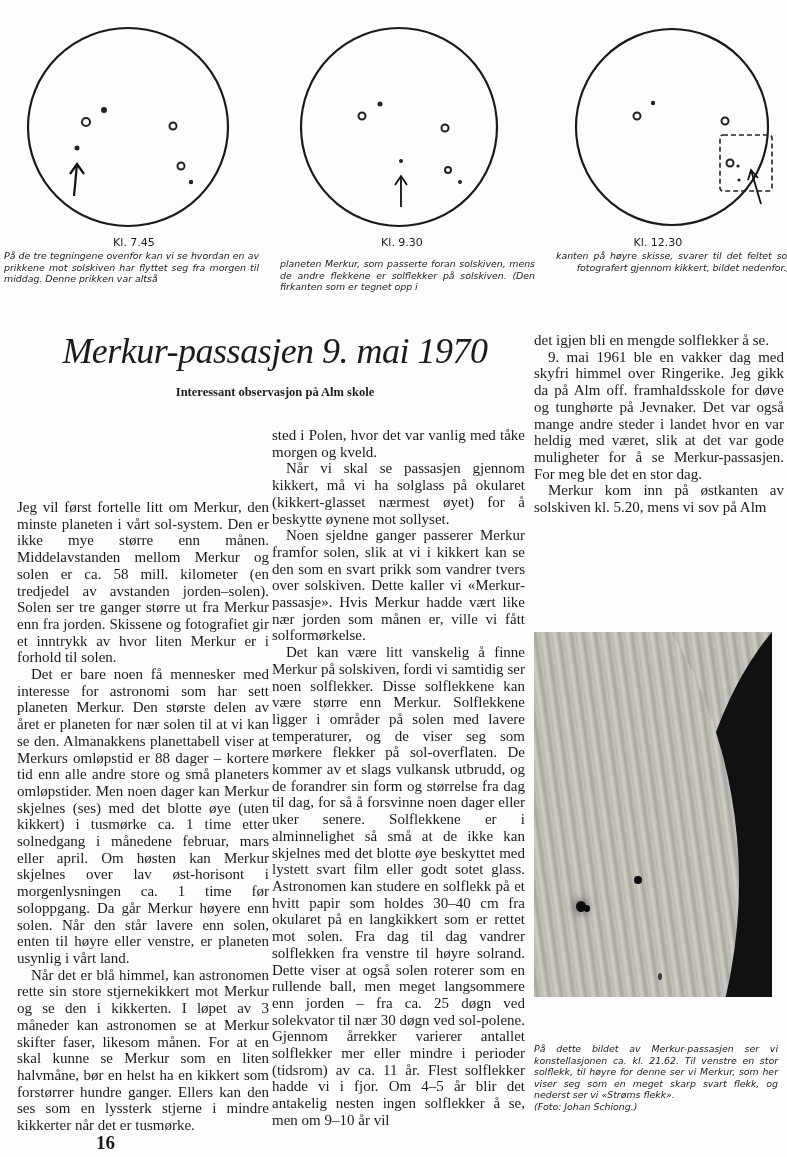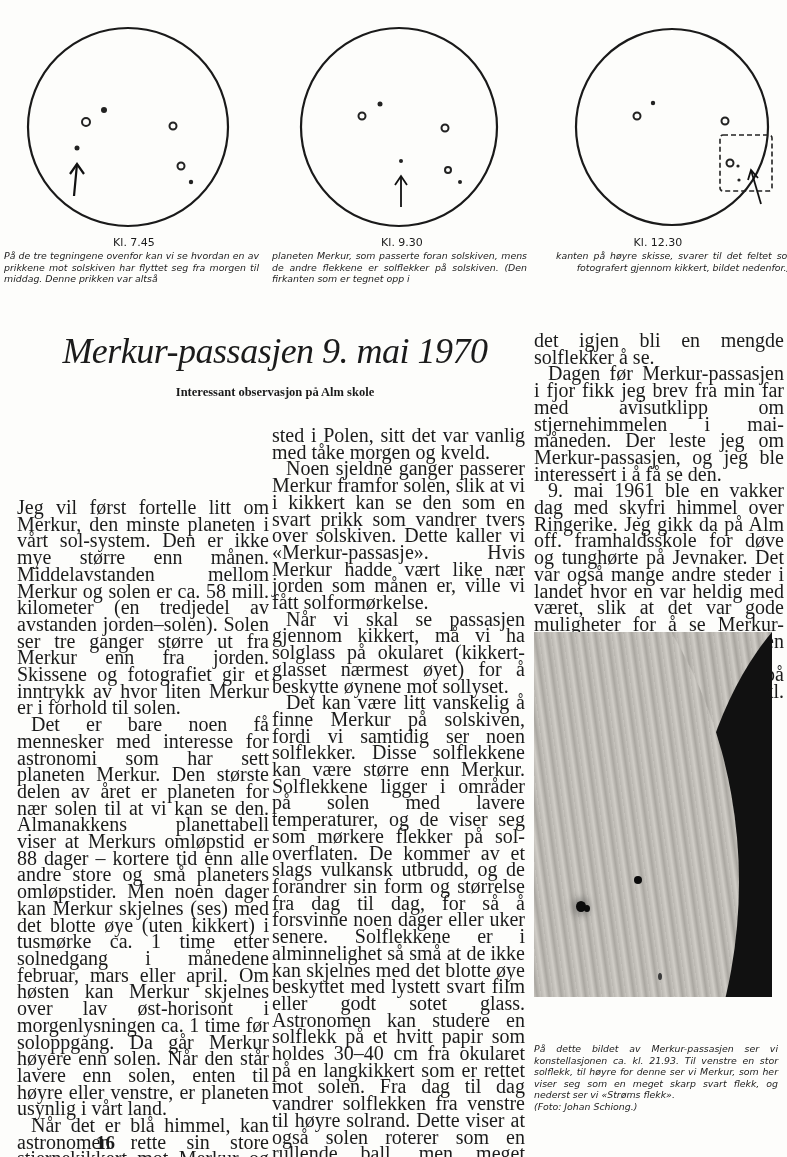--- a/index.html
+++ b/index.html
@@ -4,21 +4,21 @@
 <style>
   html, body { margin: 0; padding: 0; background: #fdfdfb; }
   body { width: 787px; height: 1157px; position: relative; overflow: hidden; color: #1b1b1b; font-family: "Liberation Serif", serif; }
   .sketch { position: absolute; top: 8px; width: 240px; height: 228px; }
   .sketch svg { width: 100%; height: 100%; }
   .sketch-time { position: absolute; top: 236px; width: 260px; text-align: center; font-family: "DejaVu Sans", sans-serif; font-size: 11px; }
   .sketch-caption { position: absolute; top: 250px; width: 255px; font-family: "DejaVu Sans", sans-serif; font-style: italic; font-size: 9.4px; line-height: 11.6px; text-align: justify; text-align-last: left; }
   .cap-last-center { text-align-last: center; margin-left: 24px; }
   .title { position: absolute; top: 330px; left: 30px; width: 490px; text-align: center; font-family: Liberation Serif, serif; font-style: italic; font-size: 36px; letter-spacing: -0.5px; }
   .subtitle { position: absolute; top: 385px; left: 30px; width: 490px; text-align: center; font-weight: bold; font-size: 12.5px; }
-  .col { position: absolute; font-size: 20px; line-height: 16.7px; text-align: justify; }
+  .col { position: absolute; font-size: 15px; line-height: 16.7px; text-align: justify; }
   .col p { margin: 0; }
   .col p.ind { text-indent: 14px; }
   .col1 { left: 17px; top: 452px; width: 252px; margin-top: 47px; }
   .col2 { left: 272px; top: 427px; width: 253px; }
   .col3 { left: 534px; top: 332px; width: 250px; }
   .photo { position: absolute; left: 534px; top: 632px; width: 238px; height: 365px; overflow: hidden;
     background: repeating-linear-gradient(82deg, #b9b6b0 0px, #cfccc6 4px, #a8a59f 8px, #c4c1bb 12px); }
   .photo .limb { position: absolute; left: 150px; top: -60px; width: 400px; height: 700px; border-radius: 50%; background: #111; transform: translateX(0); }
   .photo .disc-edge { position: absolute; left: -600px; top: -200px; width: 805px; height: 900px; border-radius: 50%; background: repeating-linear-gradient(82deg, #bab7b1 0px, #d0cdc7 4px, #aaa7a1 8px, #c6c3bd 12px); }
   .spot { position: absolute; border-radius: 50%; background: #0b0b0b; }
@@ -75,52 +75,51 @@
     <rect x="180" y="127" width="52" height="56" fill="none" stroke="#222" stroke-width="1.6" stroke-dasharray="5,3" rx="3"></rect>
     <g stroke="#111" stroke-width="1.8" fill="none">
       <line x1="221" y1="196" x2="211" y2="162"></line>
       <polyline points="208,172 211,162 218,170"></polyline>
     </g>
   </svg>
 </div>
 <div class="sketch-time" style="left:528px;">Kl. 12.30</div>
 
 <div class="sketch-caption" style="left:4px;">På de tre tegningene ovenfor kan vi se hvordan en av prikkene mot solskiven har flyttet seg fra morgen til middag. Denne prikken var altså</div>
-<div class="sketch-caption" style="left:272px;">planeten Merkur, som passerte foran solskiven, mens de andre flekkene er solflekker på solskiven. (Den firkanten som er tegnet opp i</div>
+<div class="sketch-caption" style="left:280px;margin-top:8px;">planeten Merkur, som passerte foran solskiven, mens de andre flekkene er solflekker på solskiven. (Den firkanten som er tegnet opp i</div>
 <div class="sketch-caption cap-last-center" style="left:532px;">kanten på høyre skisse, svarer til det feltet som er fotografert gjennom kikkert, bildet nedenfor.)</div>
 
 <div class="title">Merkur-passasjen 9. mai 1970</div>
 <div class="subtitle">Interessant observasjon på Alm skole</div>
 
 <div class="col col1">
   <p>Jeg vil først fortelle litt om Merkur, den minste planeten i vårt sol-system. Den er ikke mye større enn månen. Middelavstanden mellom Merkur og solen er ca. 58 mill. kilometer (en tredjedel av avstanden jorden–solen). Solen ser tre ganger større ut fra Merkur enn fra jorden. Skissene og fotografiet gir et inntrykk av hvor liten Merkur er i forhold til solen.</p>
   <p class="ind">Det er bare noen få mennesker med interesse for astronomi som har sett planeten Merkur. Den største delen av året er planeten for nær solen til at vi kan se den. Almanakkens planettabell viser at Merkurs omløpstid er 88 dager – kortere tid enn alle andre store og små planeters omløpstider. Men noen dager kan Merkur skjelnes (ses) med det blotte øye (uten kikkert) i tusmørke ca. 1 time etter solnedgang i månedene februar, mars eller april. Om høsten kan Merkur skjelnes over lav øst-horisont i morgenlysningen ca. 1 time før soloppgang. Da går Merkur høyere enn solen. Når den står lavere enn solen, enten til høyre eller venstre, er planeten usynlig i vårt land.</p>
   <p class="ind">Når det er blå himmel, kan astronomen rette sin store stjernekikkert mot Merkur og se den i kikkerten. I løpet av 3 måneder kan astronomen se at Merkur skifter faser, likesom månen. For at en skal kunne se Merkur som en liten halvmåne, bør en helst ha en kikkert som forstørrer hundre ganger. Ellers kan den ses som en lyssterk stjerne i mindre kikkerter når det er tusmørke.</p>
 </div>
 
 <div class="col col2">
-  <p>sted i Polen, sitt det var vanlig med tåke morgen og kveld.</p>
+  <p>sted i Polen, hvor det var vanlig med tåke morgen og kveld.</p>
+  <p class="ind">Når vi skal se passasjen gjennom kikkert, må vi ha solglass på okularet (kikkert-glasset nærmest øyet) for å beskytte øynene mot sollyset.</p>
   <p class="ind">Noen sjeldne ganger passerer Merkur framfor solen, slik at vi i kikkert kan se den som en svart prikk som vandrer tvers over solskiven. Dette kaller vi «Merkur-passasje». Hvis Merkur hadde vært like nær jorden som månen er, ville vi fått solformørkelse.</p>
-  <p class="ind">Når vi skal se passasjen gjennom kikkert, må vi ha solglass på okularet (kikkert-glasset nærmest øyet) for å beskytte øynene mot sollyset.</p>
   <p class="ind">Det kan være litt vanskelig å finne Merkur på solskiven, fordi vi samtidig ser noen solflekker. Disse solflekkene kan være større enn Merkur. Solflekkene ligger i områder på solen med lavere temperaturer, og de viser seg som mørkere flekker på sol-overflaten. De kommer av et slags vulkansk utbrudd, og de forandrer sin form og størrelse fra dag til dag, for så å forsvinne noen dager eller uker senere. Solflekkene er i alminnelighet så små at de ikke kan skjelnes med det blotte øye beskyttet med lystett svart film eller godt sotet glass. Astronomen kan studere en solflekk på et hvitt papir som holdes 30–40 cm fra okularet på en langkikkert som er rettet mot solen. Fra dag til dag vandrer solflekken fra venstre til høyre solrand. Dette viser at også solen roterer som en rullende ball, men meget langsommere enn jorden – fra ca. 25 døgn ved solekvator til nær 30 døgn ved sol-polene. Gjennom årrekker varierer antallet solflekker mer eller mindre i perioder (tidsrom) av ca. 11 år. Flest solflekker hadde vi i fjor. Om 4–5 år blir det antakelig nesten ingen solflekker å se, men om 9–10 år vil</p>
 </div>
 
 <div class="col col3">
   <p>det igjen bli en mengde solflekker å se.</p>
-  <p class="ind">Dagen før Merkur-passasjen i fjor fikk jeg brev fra min far med avisutklipp om stjernehimmelen i mai-måneden. Der leste jeg om Merkur-passasjen, og jeg ble interessert i å få se den.</p>
   <p class="ind">9. mai 1961 ble en vakker dag med skyfri himmel over Ringerike. Jeg gikk da på Alm off. framhaldsskole for døve og tunghørte på Jevnaker. Det var også mange andre steder i landet hvor en var heldig med været, slik at det var gode muligheter for å se Merkur-passasjen. For meg ble det en stor dag.</p>
   <p class="ind">Merkur kom inn på østkanten av solskiven kl. 5.20, mens vi sov på Alm</p>
 </div>
 
 <div class="photo">
   <div class="limb"></div>
   <div class="disc-edge"></div>
   <div class="spot" style="left:42px; top:269px; width:10px; height:11px; box-shadow: 0 0 6px 4px rgba(60,60,60,0.35);"></div>
   <div class="spot" style="left:50px; top:273px; width:6px; height:7px;"></div>
   <div class="spot" style="left:100px; top:244px; width:8px; height:8px;"></div>
   <div class="spot" style="left:124px; top:341px; width:4px; height:7px; background:#3a3a3a;"></div>
 </div>
 <div class="photo-caption">
-  <span>På dette bildet av Merkur-passasjen ser vi konstellasjonen ca. kl. 21.93. Til venstre en stor solflekk, til høyre for denne ser vi Merkur, som her viser seg som en meget skarp svart flekk, og nederst ser vi «Strøms flekk».</span>
+  <span>På dette bildet av Merkur-passasjen ser vi konstellasjonen ca. kl. 21.62. Til venstre en stor solflekk, til høyre for denne ser vi Merkur, som her viser seg som en meget skarp svart flekk, og nederst ser vi «Strøms flekk».</span>
   <span class="credit">(Foto: Johan Schiong.)</span>
 </div>
 
 <div class="page-number">16</div>
 
 </body></html>

